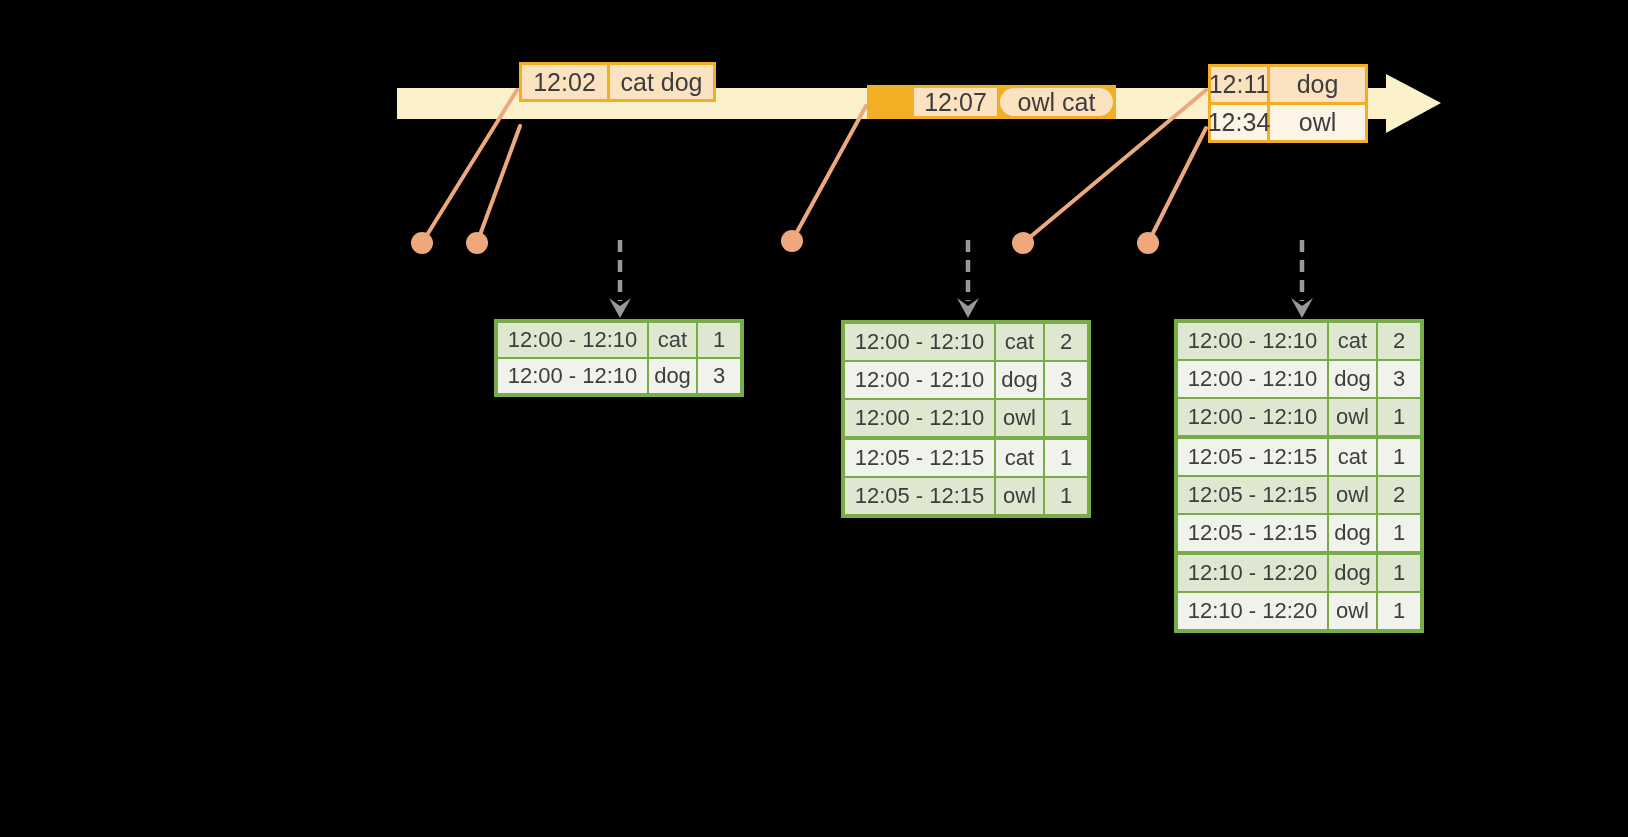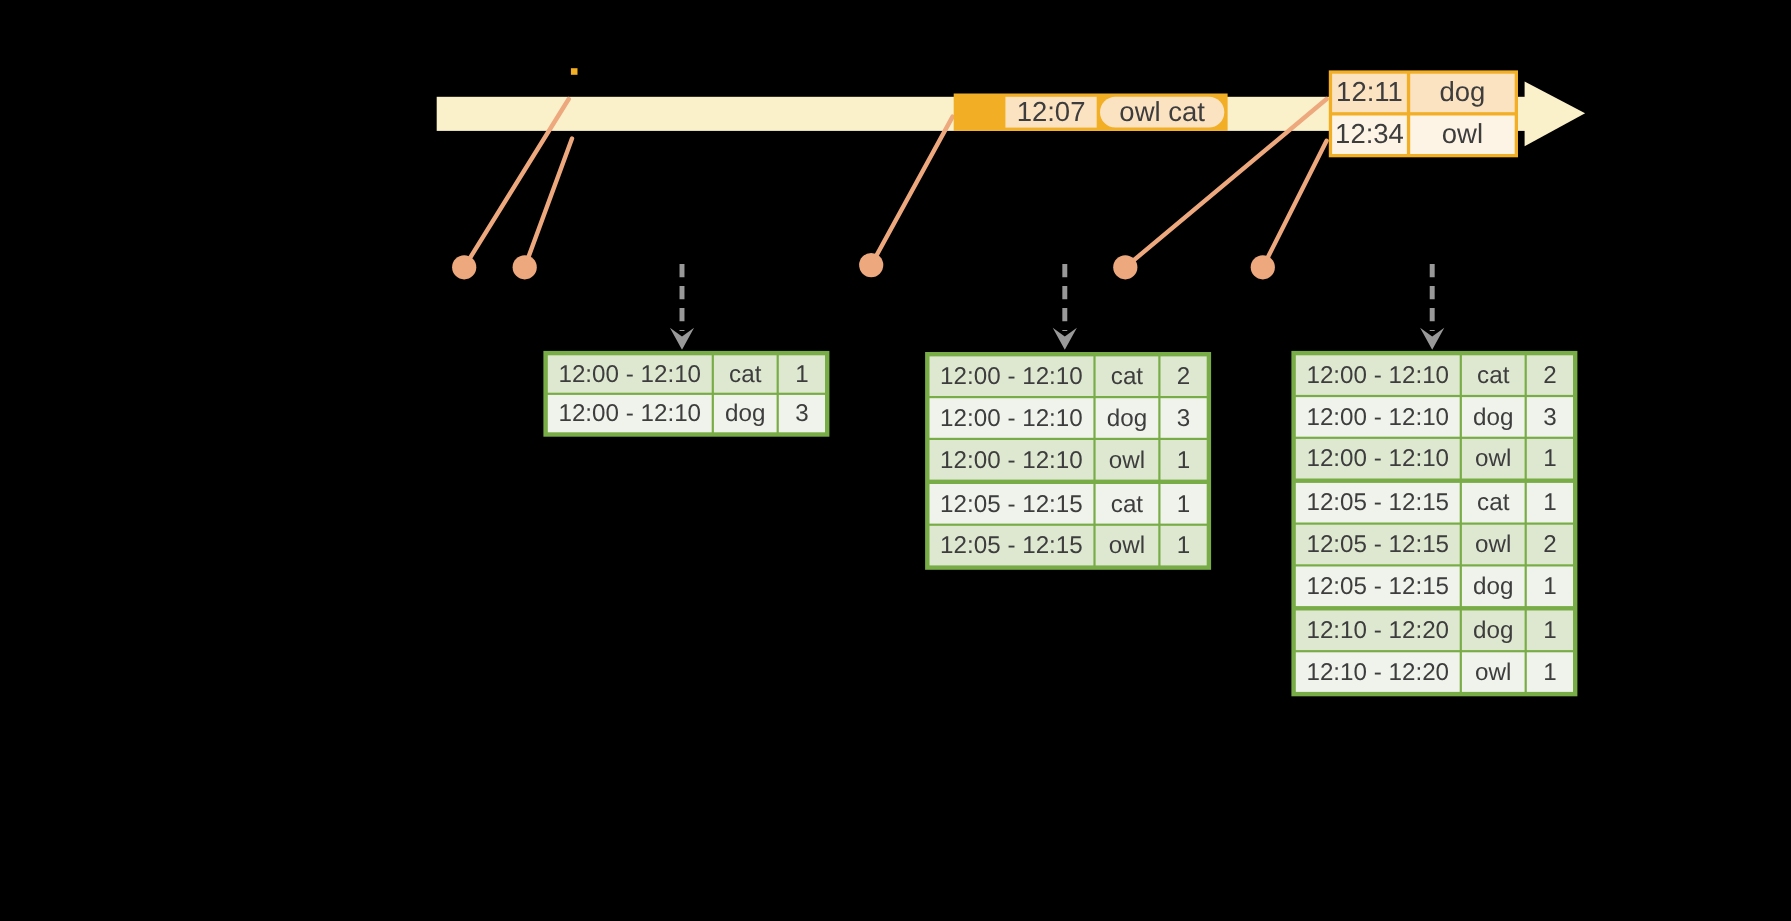--- a/index.html
+++ b/index.html
@@ -44,42 +44,42 @@
   .etable-a .col-time{width:85px;}
   .etable-a .col-words{width:103px;}
 
   .etable-b{left:867px;top:85px;}
   .etable-b .trow{height:28px;margin-left:44px;}
   .etable-b .col-time{width:83px;}
   .etable-b .col-words{width:113px;border-radius:16px;}
 
   .etable-c{left:1208px;top:64px;}
   .etable-c .trow{height:35px;}
-  .etable-c .col-time{width:68px;}
+  .etable-c .col-time{width:56px;}
   .etable-c .col-words{width:95px;}
 
   
   .gtable{
     position:absolute;
     background:var(--green-border);
     padding:4px;
     display:flex;flex-direction:column;
     box-sizing:border-box;
   }
   .gtable .trow{display:flex;gap:2px;margin-top:2px;}
   .gtable .trow:first-child{margin-top:0;}
   .gtable .trow.group-start{margin-top:4px;}
   .gtable .tcell{
     display:flex;align-items:center;justify-content:center;
     font-size:22px;color:var(--text);
   }
   .gtable .trow.dark  .tcell{background:var(--green-row-dark);}
   .gtable .trow.light .tcell{background:var(--green-row-light);}
   .gtable .col-window{width:149px;}
-  .gtable .col-word{width:57px;text-align:right;}
+  .gtable .col-word{width:47px;text-align:right;}
   .gtable .col-count{width:42px;}
 
   .gtable-1{left:494px;top:319px;}
   .gtable-1 .trow{height:34px;}
   .gtable-2{left:841px;top:320px;}
   .gtable-2 .trow{height:36px;}
   .gtable-3{left:1174px;top:319px;}
   .gtable-3 .trow{height:36px;}
 </style>
 </head>
@@ -114,20 +114,24 @@
       <line x1="1302" y1="240" x2="1302" y2="301"></line>
     </g>
     <g fill="var(--arrow-gray)">
       <polygon points="609,298 620,306 631,298 620,318"></polygon>
       <polygon points="957,298 968,306 979,298 968,318"></polygon>
       <polygon points="1291,298 1302,306 1313,298 1302,318"></polygon>
     </g>
   </svg>
 
   <div class="etable etable-a">
+      <div class="trow dark">
+        <div class="tcell col-time">12:02</div>
+        <div class="tcell col-words">cat dog</div>
+      </div>
     </div>
 
   <div class="etable etable-b">
       <div class="trow dark">
         <div class="tcell col-time">12:07</div>
         <div class="tcell col-words">owl cat</div>
       </div>
     </div>
 
   <div class="etable etable-c">

